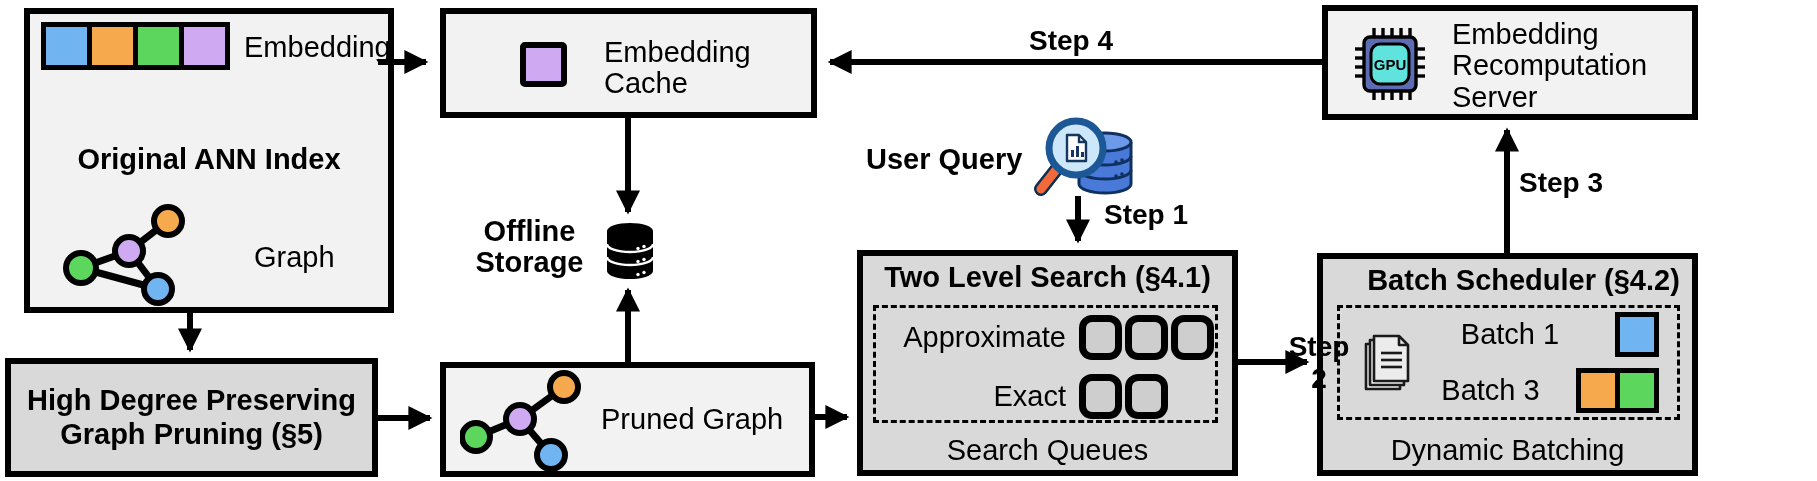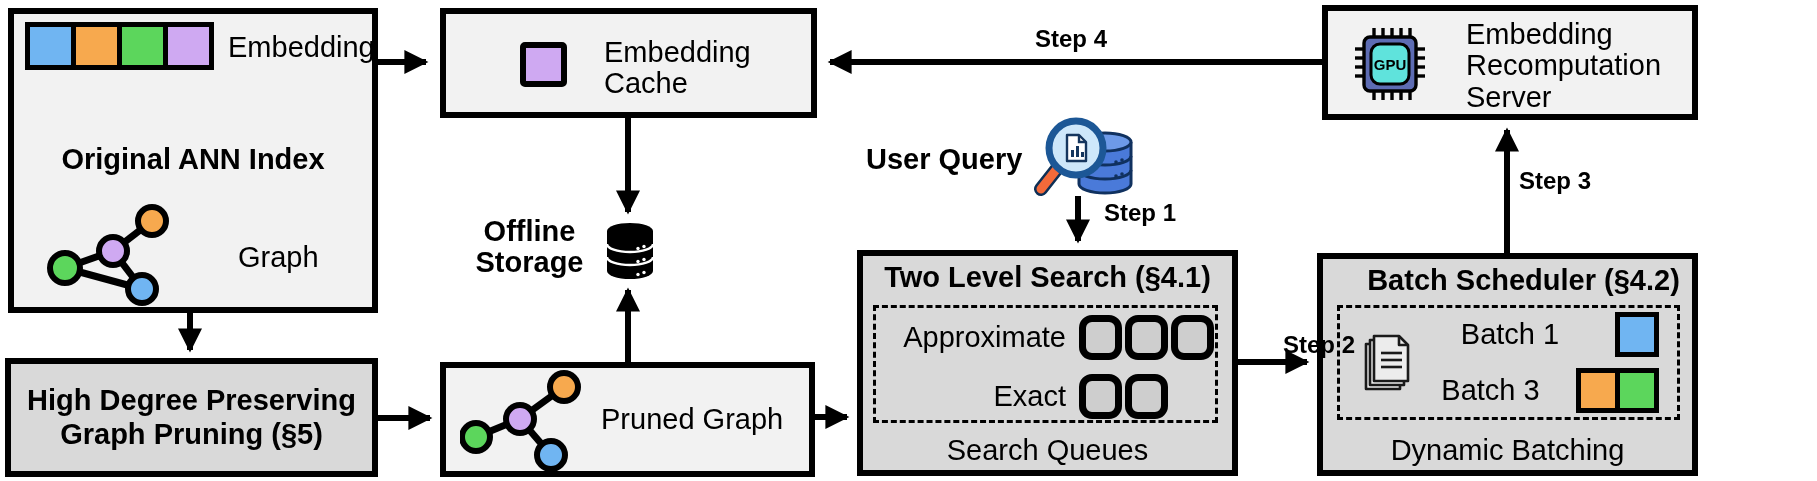--- a/index.html
+++ b/index.html
@@ -6,21 +6,21 @@
   #canvas {
     position:relative; width:1817px; height:481px; background:#ffffff;
     font-family:"Liberation Sans", sans-serif; color:#000; overflow:hidden;
   }
   .box { position:absolute; box-sizing:border-box; border:6px solid #000; }
   .light { background:var(--c-box_light,#f2f2f2); }
   .dark  { background:var(--c-box_dark,#d9d9d9); }
   .txt   { position:absolute; font-size:29px; line-height:1.08; }
   .bold  { font-weight:bold; }
   .center{ text-align:center; }
-  .step  { position:absolute; font-size:24px; font-weight:bold; }
+  .step  { position:absolute; font-size:28px; font-weight:bold; }
   .dashed{ position:absolute; box-sizing:border-box; border:3px dashed #000; }
 
   
   .strip { display:flex; background:#000; padding:5px; gap:5px; }
   .strip .c-sq { display:block; }
   .emb-strip { position:absolute; left:11px; top:8px; }
   .emb-strip .c-sq { width:41px; height:38px; }
   .batch-strip .c-sq { width:34px; height:35px; }
 
   
@@ -44,21 +44,21 @@
   .b-squares { margin-left:13px; }
 
   svg { display:block; }
   .arrow-layer { position:absolute; inset:0; pointer-events:none; }
 </style>
 </head>
 <body>
 
 <div id="canvas">
 
-  <div class="box light" style="left:8px; top:8px; width:370px; height:305px;">
+  <div class="box light" style="left:24px; top:8px; width:370px; height:305px;">
     <div class="strip emb-strip">
         <span class="c-sq" style="background: var(--c-blue);"></span>
         <span class="c-sq" style="background: var(--c-orange);"></span>
         <span class="c-sq" style="background: var(--c-green);"></span>
         <span class="c-sq" style="background: var(--c-purple);"></span>
       </div>
     <div class="txt" style="left:214px; top:18px;">Embedding</div>
     <div class="txt bold center" style="left:0; top:130px; width:100%;">Original ANN Index</div>
     <svg width="134" height="116" style="position:absolute; left:26px; top:180px;">
       <g stroke="#000" stroke-width="7">
@@ -101,21 +101,21 @@
           <line x1="5" y1="51" x2="14" y2="51"></line>
         <line x1="66" y1="24" x2="75" y2="24"></line>
           <line x1="66" y1="33" x2="75" y2="33"></line>
         <line x1="66" y1="42" x2="75" y2="42"></line>
           <line x1="66" y1="51" x2="75" y2="51"></line>
       </g>
       <rect x="14" y="12" width="52" height="54" rx="6" fill="#5d6cb3" stroke="#000" stroke-width="3.4"></rect>
       <rect x="21" y="19" width="38" height="40" rx="9" fill="#5fe3dc" stroke="#000" stroke-width="3"></rect>
       <text x="40" y="45" text-anchor="middle" font-size="15" font-weight="bold" fill="#000">GPU</text>
     </svg>
-    <div class="txt" style="left:124px; top:8px; width:245px;margin-left:14px;">Embedding Recomputation Server</div>
+    <div class="txt" style="left:124px; top:8px; width:245px;">Embedding Recomputation Server</div>
   </div>
 
   <div class="txt bold center" style="left:462px; top:216px; width:135px;">Offline Storage</div>
   <svg width="52" height="60" style="position:absolute; left:604px; top:221px;">
     <path d="M3,10 v40 a23,8 0 0 0 46,0 v-40" fill="#000"></path>
     <ellipse cx="26" cy="10" rx="23" ry="8" fill="#000"></ellipse>
     <path d="M3,23 a23,8 0 0 0 46,0" fill="none" stroke="#fff" stroke-width="2.5"></path>
     <path d="M3,36 a23,8 0 0 0 46,0" fill="none" stroke="#fff" stroke-width="2.5"></path>
     <g fill="#fff">
       <circle cx="34" cy="27.5" r="1.7"></circle>

